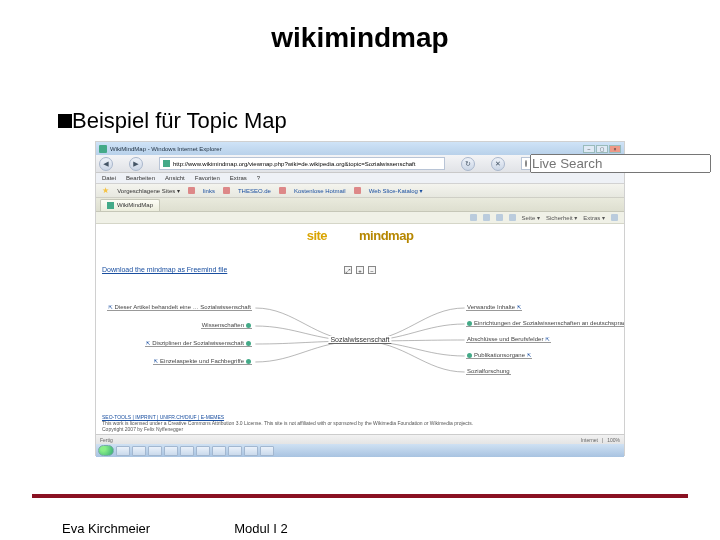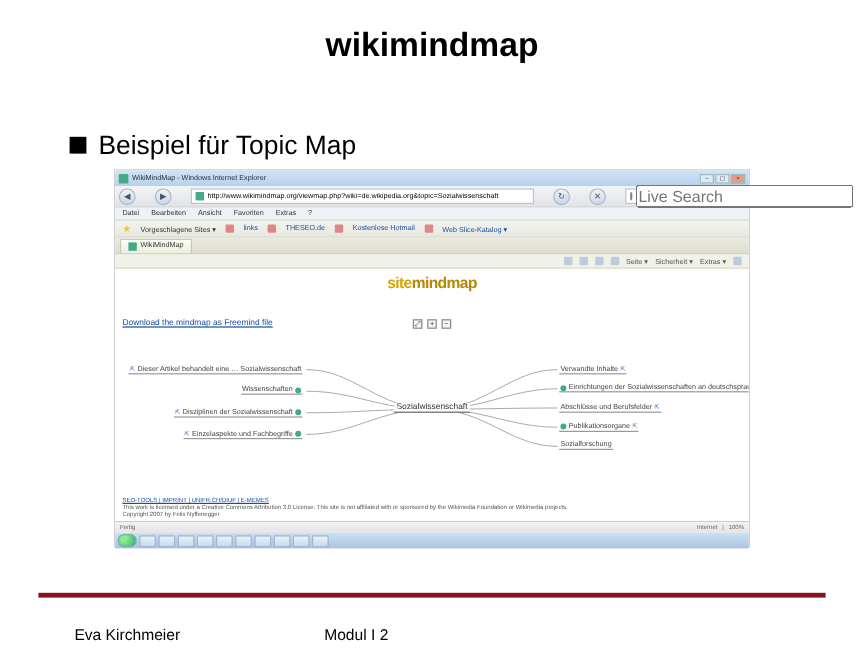--- a/index.html
+++ b/index.html
@@ -17,21 +17,20 @@
     font-weight: bold;
     color: #000;
     padding-top: 22px;
   }
   .bullet-row {
     position: absolute;
     top: 108px;
     left: 58px;
     display: flex;
     align-items: center;
-    gap: 10px;
   }
   .bullet-square {
     width: 14px;
     height: 14px;
     background: #000;
   }
   .bullet-text {
     font-size: 22px;
     color: #000;
   }
@@ -120,21 +119,21 @@
   .ti { width: 7px; height: 7px; background: #bcd; border-radius: 1px; }
   
   .page {
     height: 210px; background: #fff; position: relative; overflow: hidden;
   }
   .logo {
     position: absolute; top: 4px; left: 50%; transform: translateX(-50%);
     font-family: "Comic Sans MS", cursive, sans-serif;
     font-size: 13px; color: #d9a400; font-weight: bold; letter-spacing: -0.5px;
   }
-  .logo .alt { color: #b68700; }
+  .logo .alt { color: #b68700; padding-left: 32px; }
   .controls {
     position: absolute; top: 24px; left: 50%; transform: translateX(-50%);
     display: flex; align-items: center; gap: 4px; font-size: 7px;
   }
   .controls select, .controls input[type=text] {
     font-size: 7px; height: 12px; border: 1px solid #aaa; background: #fff; padding: 0 2px;
   }
   .controls .btn {
     height: 12px; padding: 0 4px; background: linear-gradient(#f7f7f7,#ddd);
     border: 1px solid #999; font-size: 7px; display: flex; align-items: center;
@@ -191,21 +190,21 @@
     border: 1px solid #a2b7d0; border-radius: 1px;
   }
   
   .slide-footer-line {
     position: absolute; bottom: 42px; left: 32px; right: 32px; height: 4px; background: #8a1122;
   }
   .slide-footer {
     position: absolute; bottom: 4px; left: 62px; right: 62px;
     display: flex; font-size: 13px; color: #000;
   }
-  .slide-footer .mid { margin-left: 120px; }
+  .slide-footer .mid { margin-left: 84px; }
 </style>
 </head>
 <body>
 
 <h1 class="slide-title">wikimindmap</h1>
 
 <div class="bullet-row">
   <div class="bullet-square"></div>
   <div class="bullet-text">Beispiel für Topic Map</div>
 </div>

